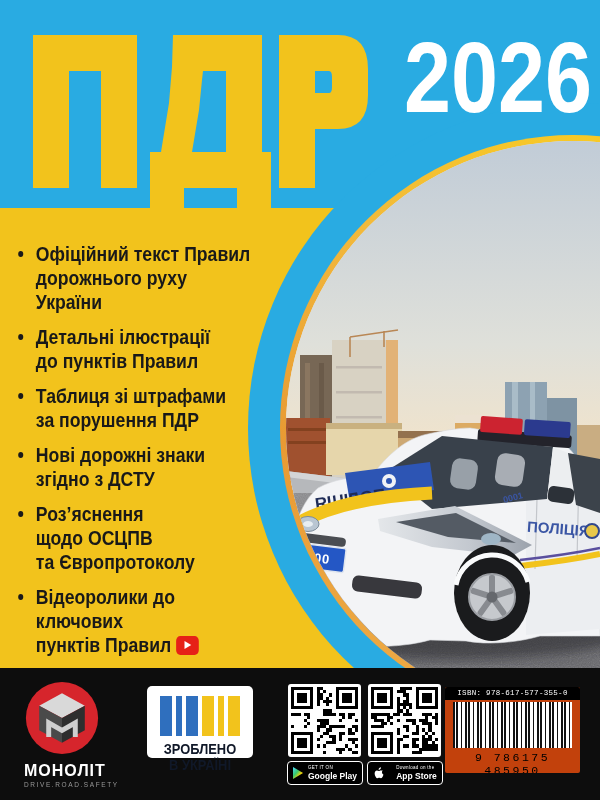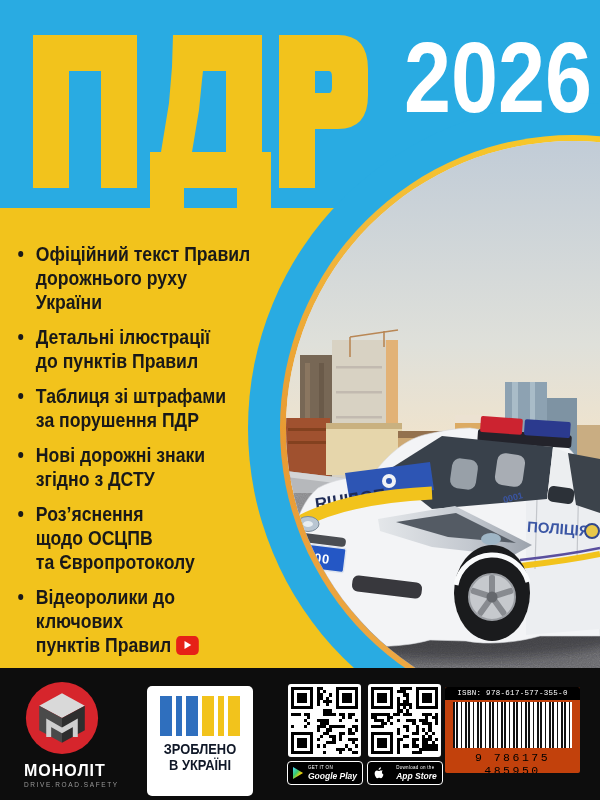--- a/index.html
+++ b/index.html
@@ -17,33 +17,33 @@
   .features li{position:relative;padding-left:26px;margin-bottom:11px;}
   .features .dot{position:absolute;left:5px;top:9px;width:6px;height:6px;border-radius:50%;background:#191919;}
   .ftext{white-space:pre-line;}
   .yt{display:inline-block;width:27px;height:19px;background:#E62117;border-radius:5px;vertical-align:-3px;margin-left:6px;position:relative;}
   .yt .tri{position:absolute;left:10px;top:5px;width:0;height:0;border-left:8px solid #fff;border-top:4.5px solid transparent;border-bottom:4.5px solid transparent;}
   .footer{left:0;top:668px;width:600px;height:132px;background:#0d0d0d;z-index:5;}
   .footer .abs{position:absolute;}
   .pub{left:24px;top:12px;width:104px;text-align:left;color:#fff;}
   .pub .name{font-size:16px;font-weight:bold;letter-spacing:1px;margin-top:2px;}
   .pub .tag{font-size:6.5px;color:#999;letter-spacing:1.6px;margin-top:1px;}
-  .madein{left:147px;top:18px;width:106px;height:110px;background:#fff;border-radius:5px;text-align:center;}
+  .madein{left:147px;top:18px;width:106px;height:72px;background:#fff;border-radius:5px;text-align:center;}
   .bars{display:flex;justify-content:center;gap:4px;margin-top:10px;height:40px;}
   .bars i{display:block;height:40px;}
   .b1{width:12px;background:#2F6FBE;}.b2{width:6px;background:#2F6FBE;}.b3{width:12px;background:#2F6FBE;}
   .b4{width:12px;background:#F2C31C;}.b5{width:6px;background:#F2C31C;}.b6{width:12px;background:#F2C31C;}
   .madein .t{font-size:14px;font-weight:bold;color:#101828;line-height:16px;margin-top:5px;transform:scale(.92,1);}
   .qr{width:73px;height:73px;background:#fff;border-radius:3px;padding:3px;box-sizing:border-box;}
   .qr1{left:288px;top:16px;}.qr2{left:368px;top:16px;}
   .storebtn{width:74px;height:22px;background:#000;border:1px solid #fff;border-radius:4px;display:flex;align-items:center;justify-content:center;gap:4px;color:#fff;}
   .gp{left:287px;top:93px;}.as{left:367px;top:93px;gap:12px;}
   .storebtn .txt{display:flex;flex-direction:column;line-height:1;text-align:left;}
   .storebtn .pre{font-size:4.5px;letter-spacing:.3px;}
-  .storebtn .nm{font-size:8.5px;font-weight:bold;margin-top:1px;font-style:italic;}
+  .storebtn .nm{font-size:8.5px;font-weight:bold;margin-top:1px;}
   .barcode{left:445px;top:19px;width:135px;height:86px;background:#c2410c;border-radius:2px;overflow:hidden;}
   .isbn{height:13px;background:#000;color:#fff;font-family:"Liberation Mono",monospace;font-size:7.5px;line-height:13px;text-align:center;letter-spacing:.3px;}
   .bc-bars{height:46px;margin:2px 8px 0 8px;background:repeating-linear-gradient(90deg,#111 0 2px,#fff 2px 3px,#111 3px 5px,#fff 5px 8px,#111 8px 9px,#fff 9px 12px);}
   .bc-num{font-family:"Liberation Mono",monospace;font-size:11.5px;letter-spacing:2.5px;text-align:center;color:#000;margin-top:3px;}
 </style>
 </head>
 <body>
 
 <div class="cover">
 

